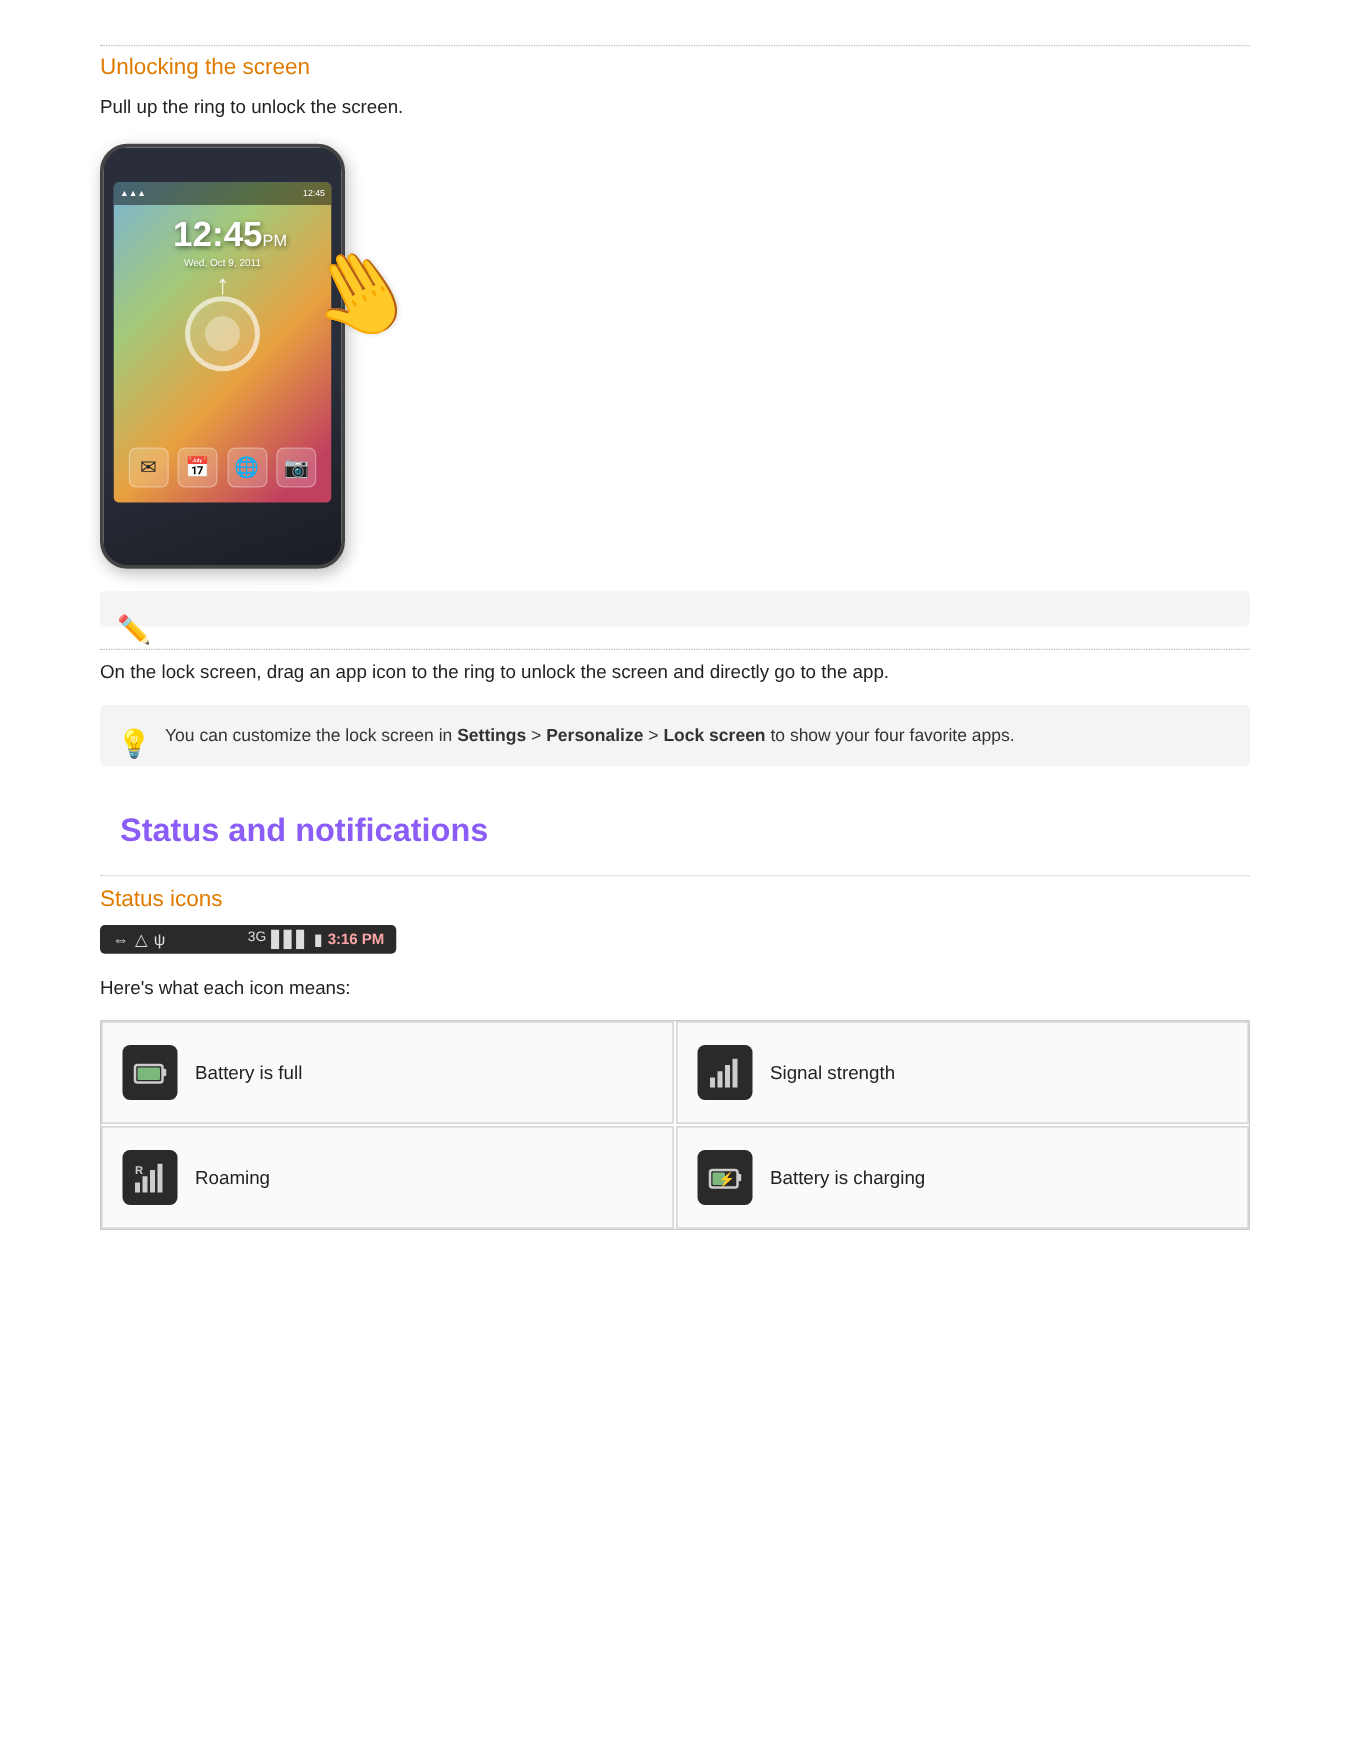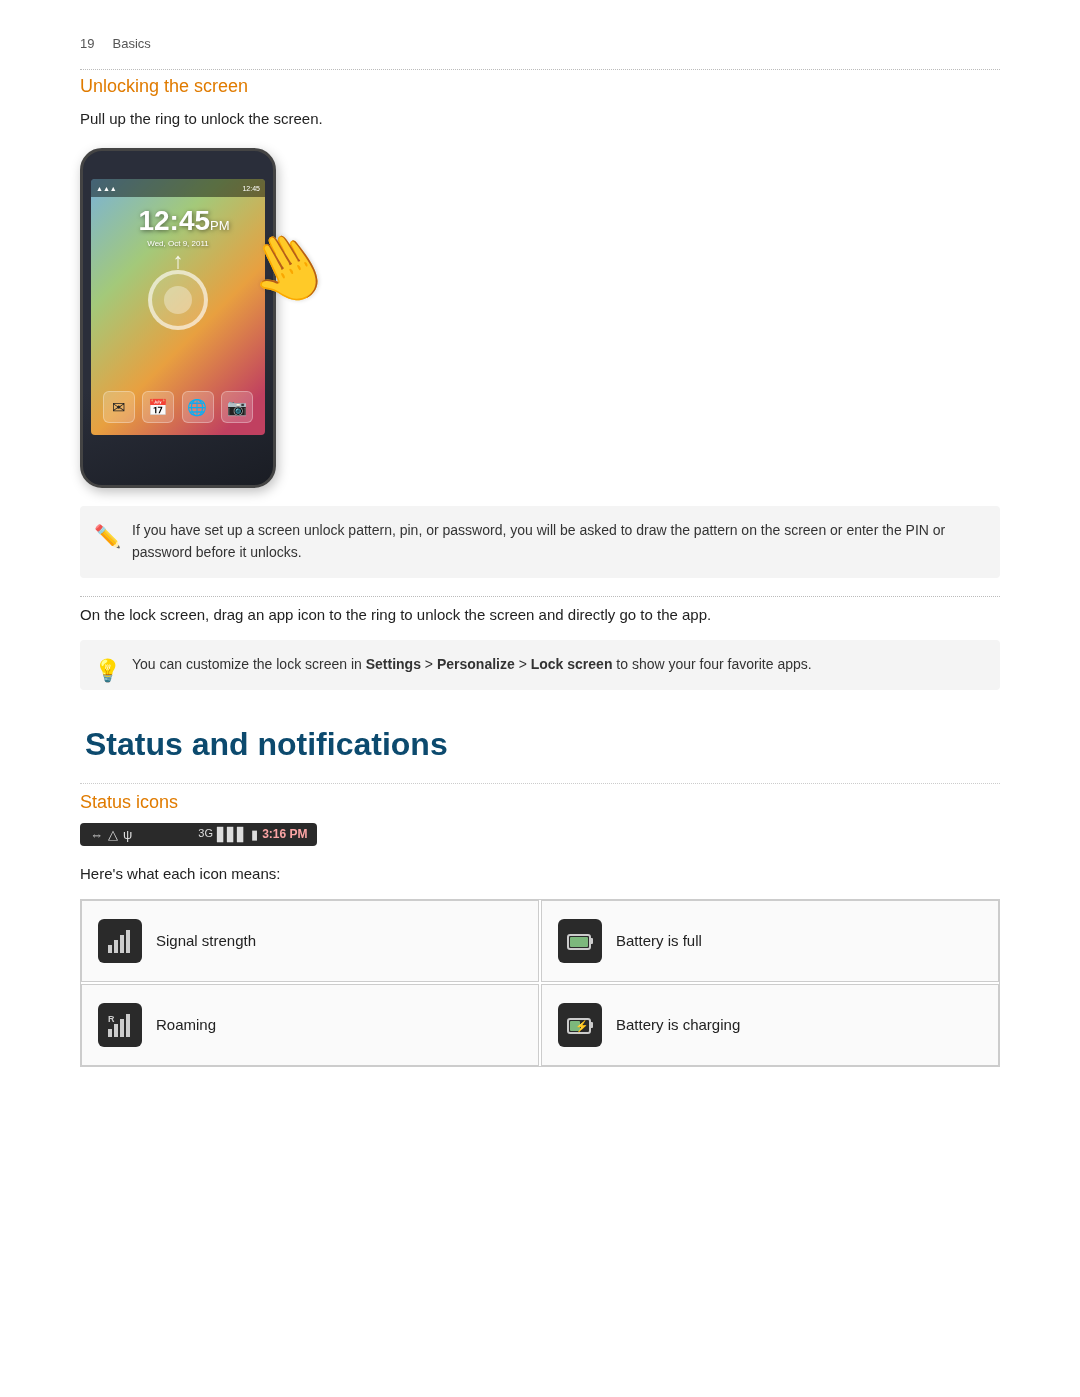--- a/index.html
+++ b/index.html
@@ -24,24 +24,24 @@
       border-top: 1px dotted #bbb;
       margin: 0 0 6px 0;
     }
     .section-title {
       font-size: 18px;
       color: #e07b00;
       font-weight: normal;
       margin-bottom: 10px;
     }
     .section-title-large {
-      font-size: 32px;
-      color: #0c4a6e;
+      font-size: 26px;
+      color: #8b5cf6;
       font-weight: bold;
-      margin: 36px 0 10px 5px;
+      margin: 36px 0 10px 16px;
     }
     .body-text {
       font-size: 15px;
       color: #222;
       line-height: 1.55;
       margin-bottom: 14px;
     }
     .phone-image-container {
       margin: 18px 0 18px 0;
       display: flex;
@@ -264,25 +264,20 @@
       border-top: 1px dotted #ccc;
       margin: 20px 0 8px 0;
     }
   </style>
 </head>
 <body>
 
 <div class="page">
 
   
-  <div class="page-num-line">
-    <span>19</span>
-    &nbsp;&nbsp;&nbsp;
-    <span>Basics</span>
-  </div>
 
   
   <hr class="section-divider">
   <h2 class="section-title">Unlocking the screen</h2>
 
   <p class="body-text">Pull up the ring to unlock the screen.</p>
 
   
   <div class="phone-image-container">
     <div class="phone-mockup">
@@ -308,21 +303,20 @@
           <div class="phone-app-icon">📷</div>
         </div>
       </div>
     </div>
     <div class="hand-illustration">🤚</div>
   </div>
 
   
   <div class="note-box">
     <span class="note-icon">✏️</span>
-    <span>If you have set up a screen unlock pattern, pin, or password, you will be asked to draw the pattern on the screen or enter the PIN or password before it unlocks.</span>
   </div>
 
   
 
   
   <hr class="section-divider">
   <p class="body-text">On the lock screen, drag an app icon to the ring to unlock the screen and directly go to the app.</p>
 
   
   <div class="tip-box">
@@ -348,42 +342,42 @@
       <span class="sb-icon">▋▋▋</span>
       <span class="sb-icon">▮</span>
       <span class="sb-time">3:16 PM</span>
     </div>
   </div>
 
   <p class="body-text">Here's what each icon means:</p>
 
   
   <div class="icons-grid">
+
+    <div class="icon-cell">
+      <div class="icon-box">
+        <svg width="28" height="28" viewBox="0 0 28 28">
+          <rect x="2" y="8" width="22" height="14" rx="2" fill="none" stroke="#ccc" stroke-width="2"></rect>
+          <rect x="24" y="11" width="3" height="6" rx="1" fill="#ccc"></rect>
+          <rect x="4" y="10" width="18" height="10" rx="1" fill="#7cb87c"></rect>
+        </svg>
+      </div>
+      <span class="icon-label">Battery is full</span>
+    </div>
 
     <div class="icon-cell">
       <div class="icon-box">
         <svg width="28" height="28" viewBox="0 0 28 28">
           <rect x="2" y="18" width="4" height="8" fill="#ccc"></rect>
           <rect x="8" y="13" width="4" height="13" fill="#ccc"></rect>
           <rect x="14" y="8" width="4" height="18" fill="#ccc"></rect>
           <rect x="20" y="3" width="4" height="23" fill="#ccc"></rect>
         </svg>
       </div>
       <span class="icon-label">Signal strength</span>
-    </div>
-
-    <div class="icon-cell">
-      <div class="icon-box">
-        <svg width="28" height="28" viewBox="0 0 28 28">
-          <rect x="2" y="8" width="22" height="14" rx="2" fill="none" stroke="#ccc" stroke-width="2"></rect>
-          <rect x="24" y="11" width="3" height="6" rx="1" fill="#ccc"></rect>
-          <rect x="4" y="10" width="18" height="10" rx="1" fill="#7cb87c"></rect>
-        </svg>
-      </div>
-      <span class="icon-label">Battery is full</span>
     </div>
 
     <div class="icon-cell">
       <div class="icon-box">
         <svg width="28" height="28" viewBox="0 0 28 28">
           <text x="2" y="11" font-size="9" fill="#ccc" font-weight="bold">R</text>
           <rect x="2" y="18" width="4" height="8" fill="#ccc"></rect>
           <rect x="8" y="13" width="4" height="13" fill="#ccc"></rect>
           <rect x="14" y="8" width="4" height="18" fill="#ccc"></rect>
           <rect x="20" y="3" width="4" height="23" fill="#ccc"></rect>

